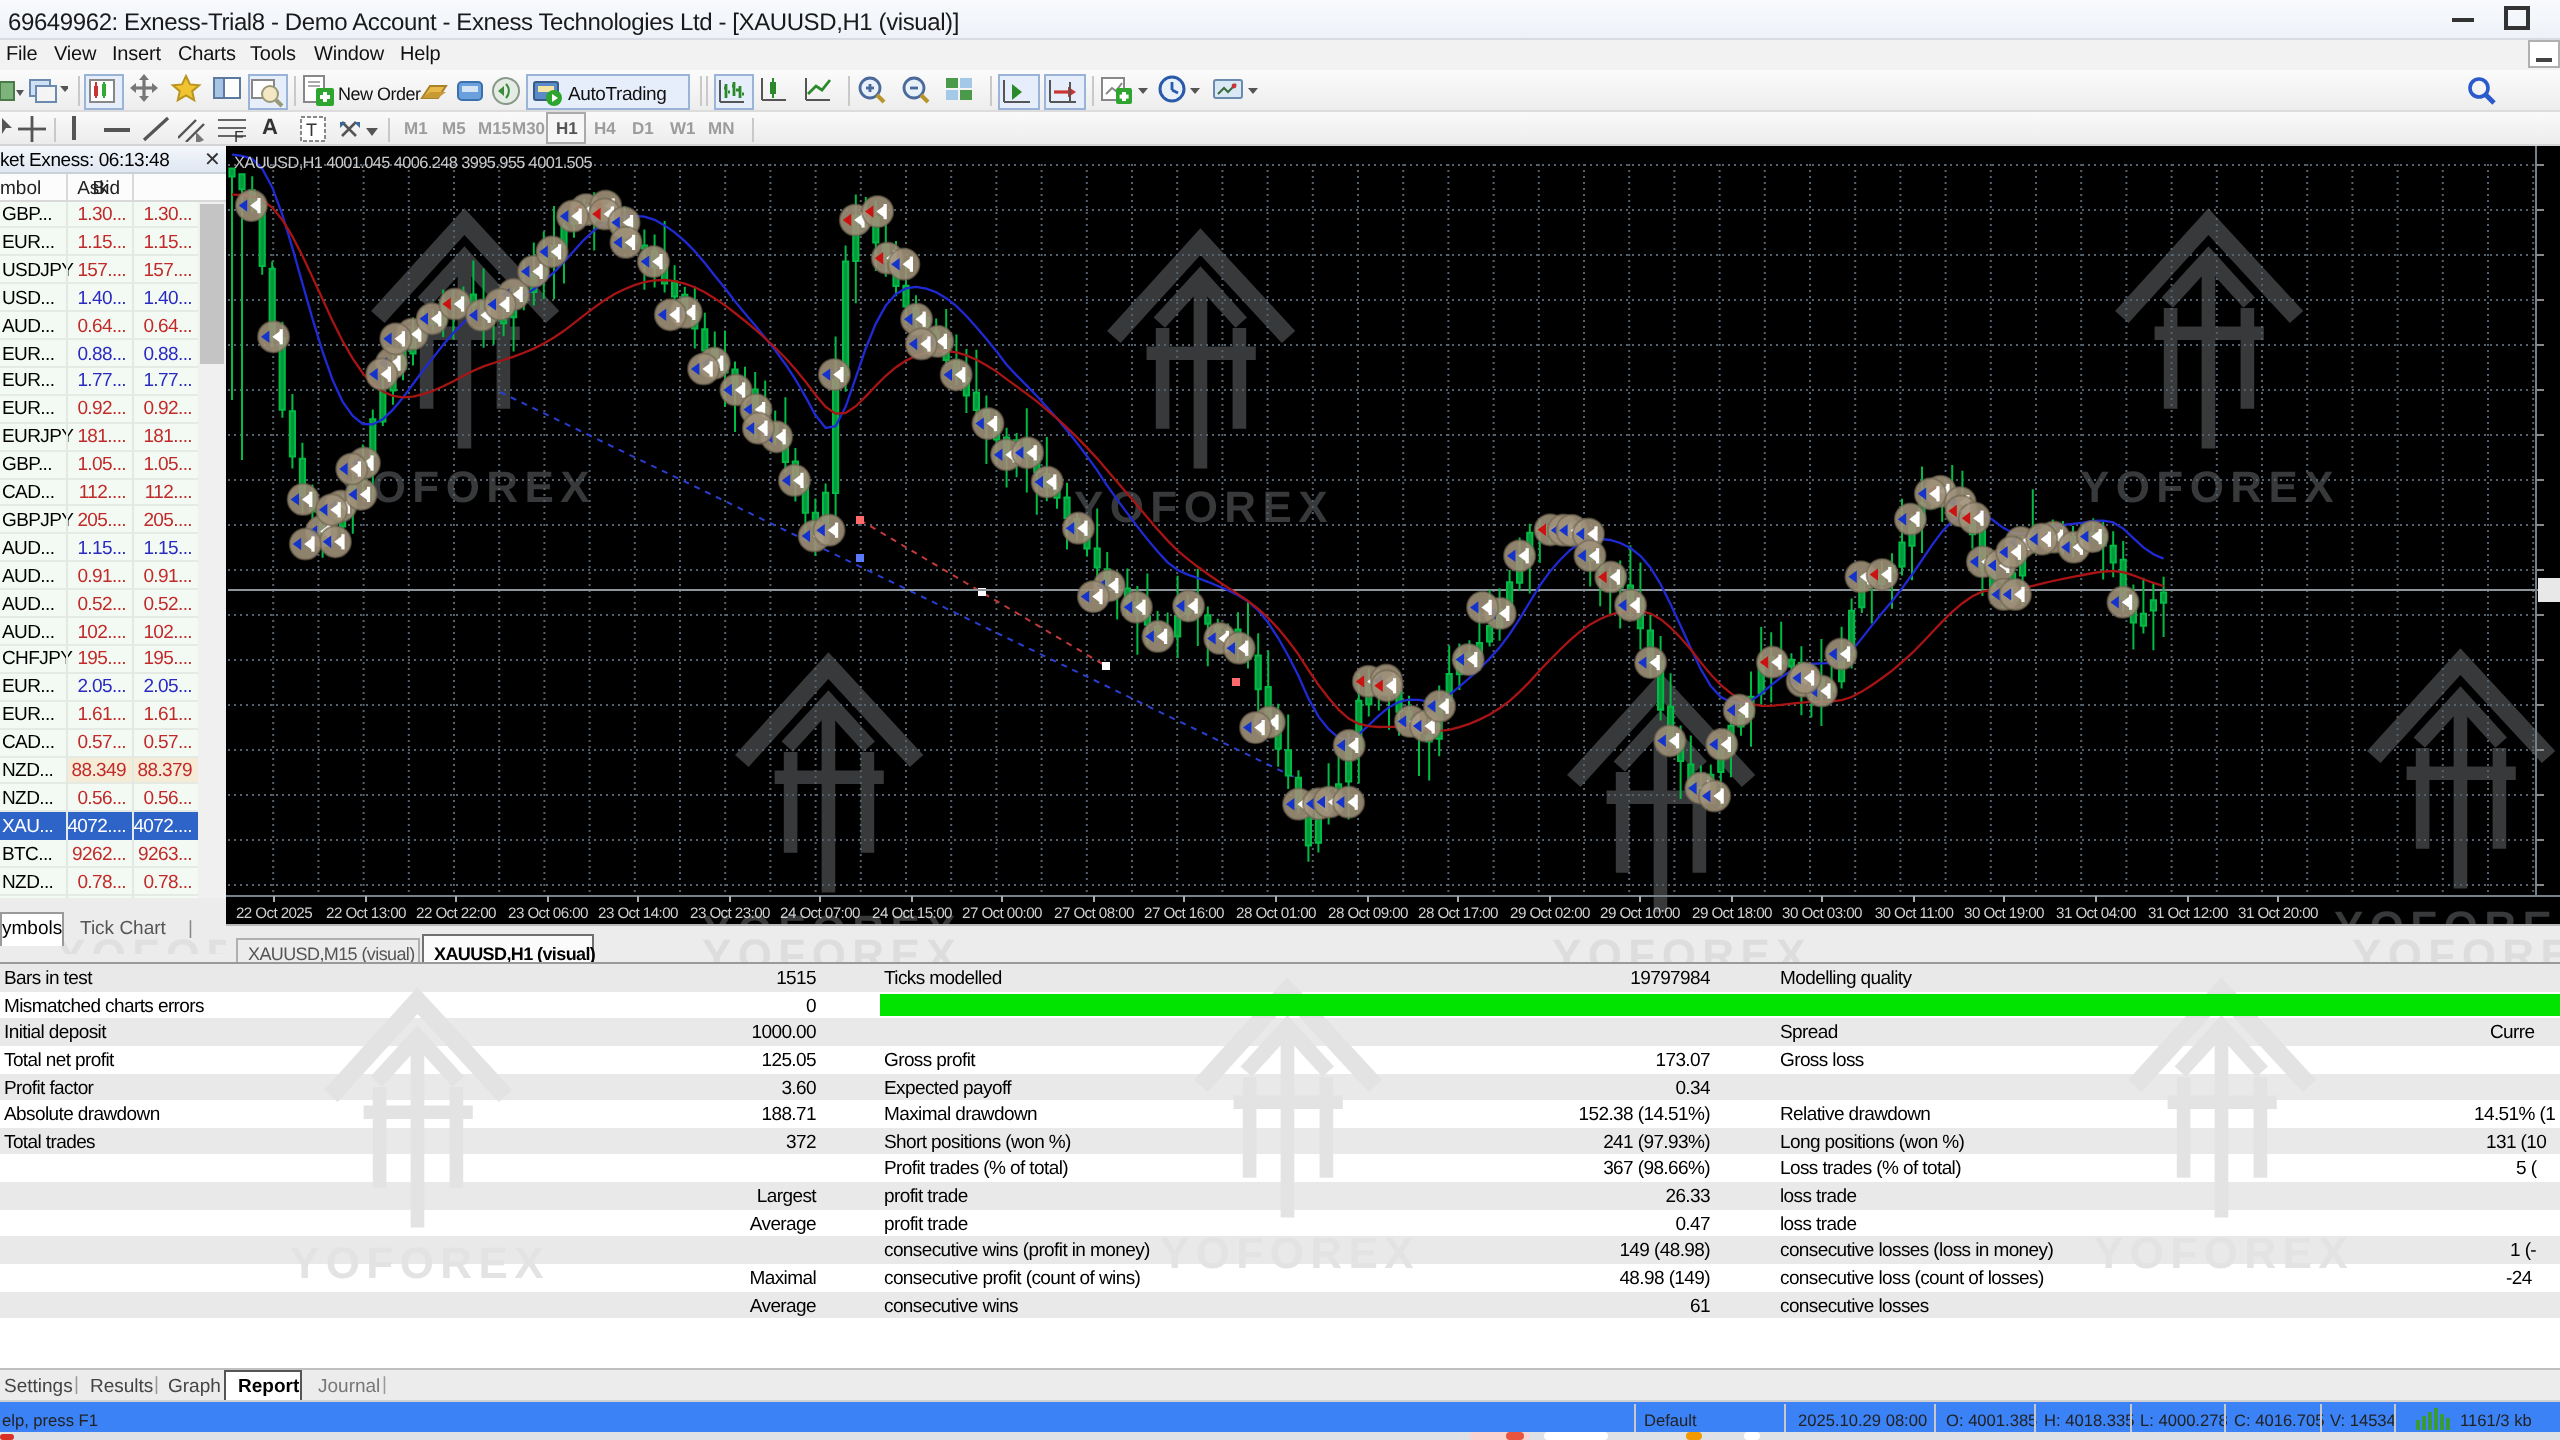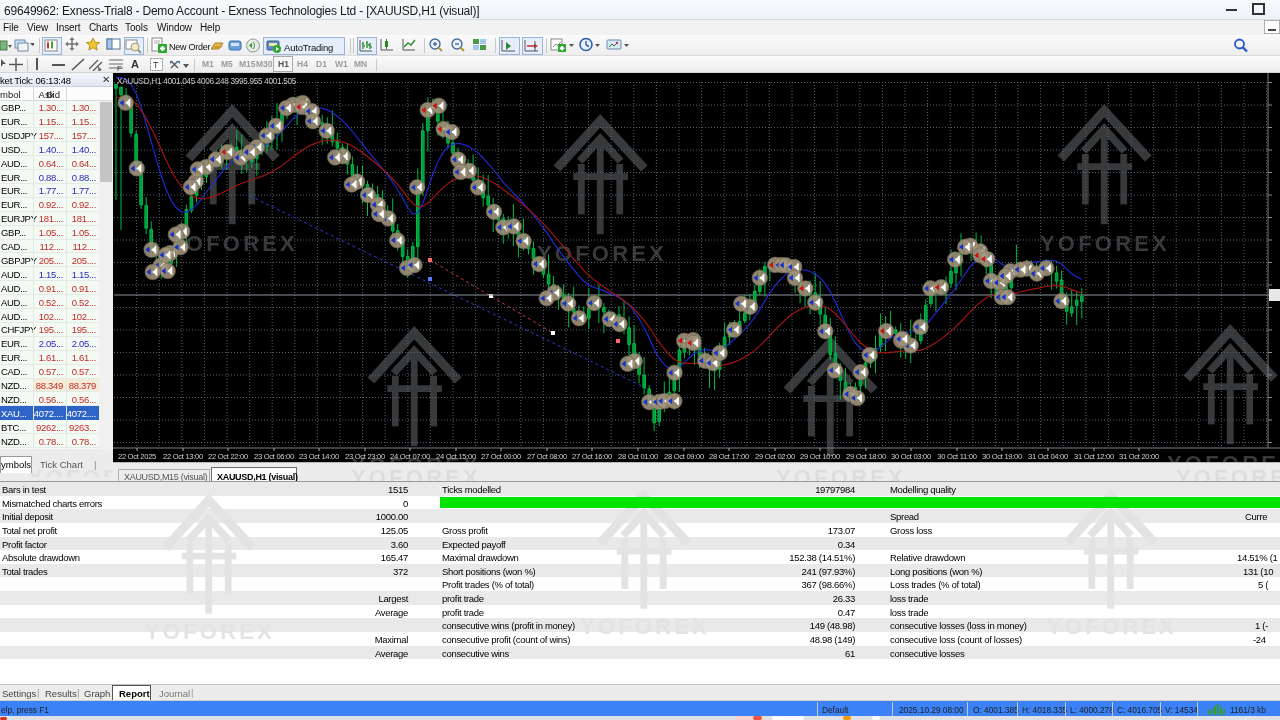--- a/index.html
+++ b/index.html
@@ -280,21 +280,21 @@
       <div class="tf" style="left:278px;color:#555">H1</div>
       <div class="tf" style="left:297px">H4</div>
       <div class="tf" style="left:316px">D1</div>
       <div class="tf" style="left:335px">W1</div>
       <div class="tf" style="left:354px">MN</div>
       <div class="sep" style="left:376px;height:12px"></div>
 </div>
 
 <div class="abs" style="left:0;top:73px;width:113px;height:404px;background:#ffffff">
   <div class="abs" style="left:0;top:0;width:113px;height:14px;background:linear-gradient(#f4f7fb,#dfe7f2);border-bottom:1px solid #c8d0da">
-    <div class="abs" style="left:0;top:2px;font-size:9.5px;letter-spacing:-0.2px;color:#000;white-space:nowrap">ket Tick: 06:13:48</div>
+    <div class="abs" style="left:0;top:2px;font-size:9.5px;letter-spacing:-0.2px;color:#000;white-space:nowrap">ket Exness: 06:13:48</div>
     <div class="abs" style="left:102px;top:1px;font-size:10px;color:#333">✕</div>
   </div>
   <div class="abs" style="left:0;top:14px;width:113px;height:13.5px;background:#fcfcfc;border-bottom:1px solid #d9d9d9">
     <div class="abs" style="left:0;top:2px;font-size:9.5px;color:#222">mbol</div>
     <div class="abs" style="left:0;top:2px;width:60px;text-align:right;font-size:9.5px;color:#222">Bid</div>
     <div class="abs" style="left:0;top:2px;width:93px;text-align:center;font-size:9.5px;color:#222">Ask</div>
     <div class="abs" style="left:33px;top:0;width:1px;height:13px;background:#d9d9d9"></div>
     <div class="abs" style="left:66px;top:0;width:1px;height:13px;background:#d9d9d9"></div>
   </div>
   <div class="abs" style="left:0;top:27.5px;width:113px;height:348px;background:#f3faf3">
@@ -1317,21 +1317,21 @@
       <div class="rc" style="left:2px;top:524.9px">Total net profit</div>
       <div class="rc" style="left:0;top:524.9px;width:408px;text-align:right">125.05</div>
       <div class="rc" style="left:442px;top:524.9px">Gross profit</div>
       <div class="rc" style="left:0;top:524.9px;width:855px;text-align:right">173.07</div>
       <div class="rc" style="left:890px;top:524.9px">Gross loss</div>
       <div class="rc" style="left:2px;top:538.5px">Profit factor</div>
       <div class="rc" style="left:0;top:538.5px;width:408px;text-align:right">3.60</div>
       <div class="rc" style="left:442px;top:538.5px">Expected payoff</div>
       <div class="rc" style="left:0;top:538.5px;width:855px;text-align:right">0.34</div>
       <div class="rc" style="left:2px;top:552.1px">Absolute drawdown</div>
-      <div class="rc" style="left:0;top:552.1px;width:408px;text-align:right">165.47</div>
+      <div class="rc" style="left:0;top:552.1px;width:408px;text-align:right">188.71</div>
       <div class="rc" style="left:442px;top:552.1px">Maximal drawdown</div>
       <div class="rc" style="left:0;top:552.1px;width:855px;text-align:right">152.38 (14.51%)</div>
       <div class="rc" style="left:890px;top:552.1px">Relative drawdown</div>
       <div class="rc" style="left:1237px;top:552.1px">14.51% (1</div>
       <div class="rc" style="left:2px;top:565.8px">Total trades</div>
       <div class="rc" style="left:0;top:565.8px;width:408px;text-align:right">372</div>
       <div class="rc" style="left:442px;top:565.8px">Short positions (won %)</div>
       <div class="rc" style="left:0;top:565.8px;width:855px;text-align:right">241 (97.93%)</div>
       <div class="rc" style="left:890px;top:565.8px">Long positions (won %)</div>
       <div class="rc" style="left:1243px;top:565.8px">131 (10</div>

